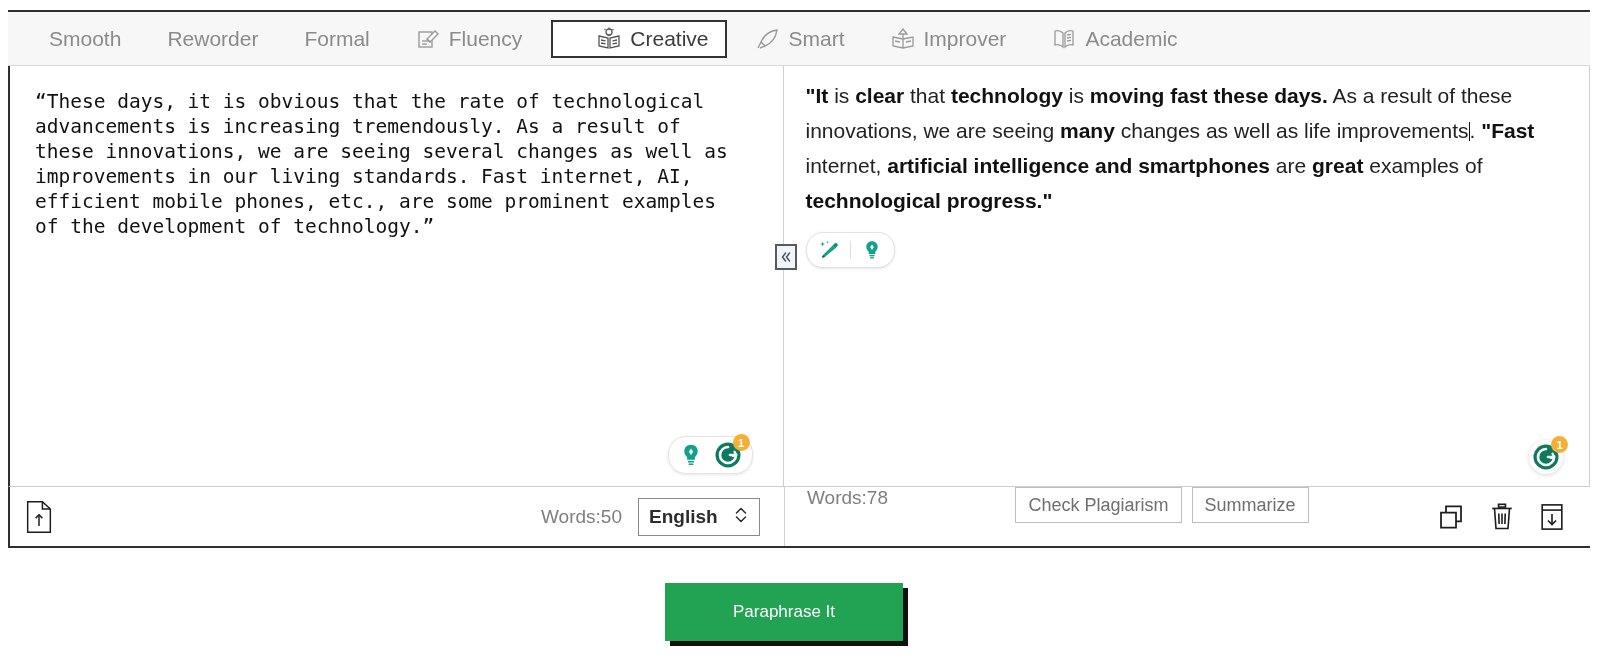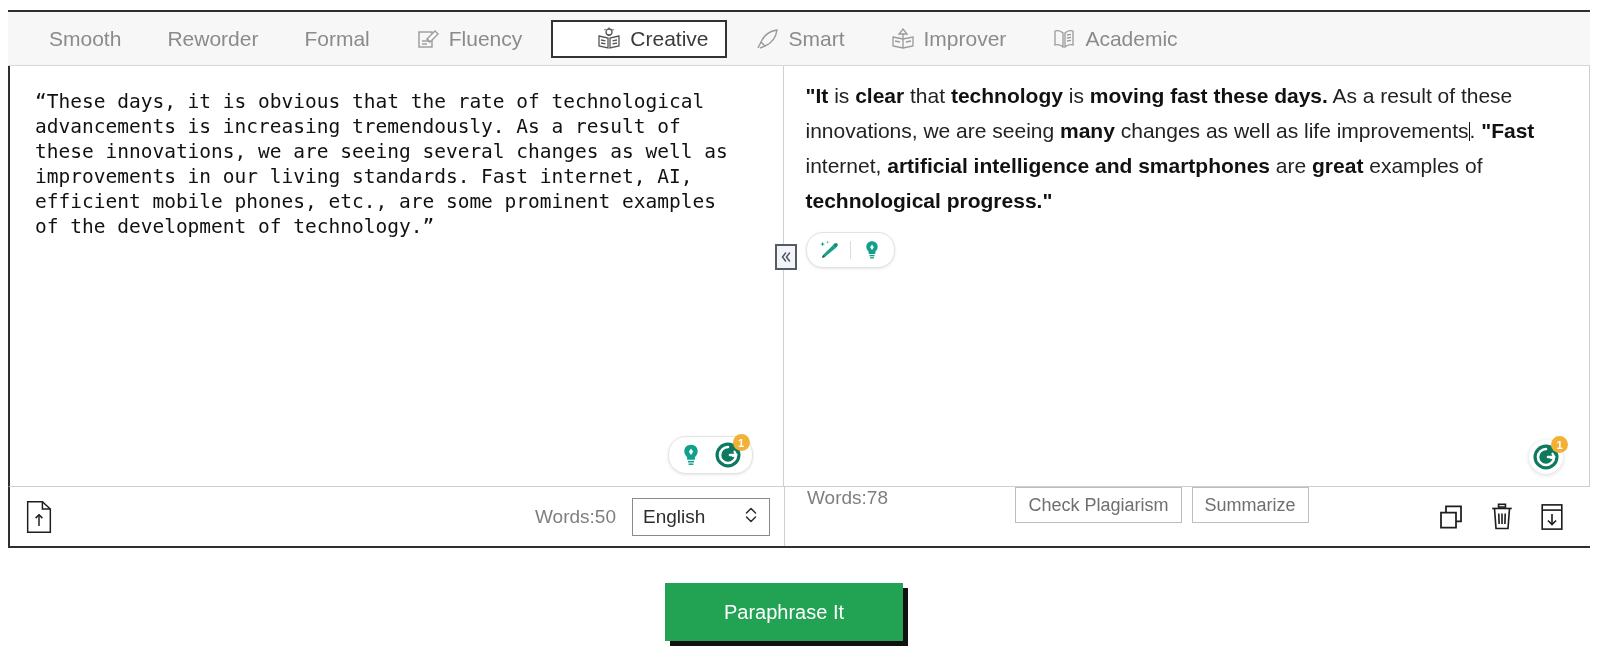--- a/index.html
+++ b/index.html
@@ -240,21 +240,21 @@
     border-bottom: 2px solid #2f2f2f;
     background: #ffffff;
     display: flex;
   }
   .footer-left {
     width: 775px;
     box-sizing: border-box;
     border-right: 1px solid #cfcfcf;
     display: flex;
     align-items: center;
-    padding: 0 14px 0 14px;
+    padding: 0 24px 0 14px;
   }
   .footer-right {
     flex: 1 1 auto;
     box-sizing: border-box;
     display: flex;
     padding: 0 24px 0 22px;
   }
 
   .icon-btn {
     display: inline-flex;
@@ -266,28 +266,29 @@
   .words {
     color: #7f7f7f;
     font-size: 19px;
     white-space: nowrap;
   }
 
   .lang-select {
     display: flex;
     align-items: center;
     justify-content: space-between;
-    width: 138px;
+    width: 122px;
     height: 38px;
     box-sizing: border-box;
     border: 1px solid #8a8a8a;
     background: #ffffff;
     padding: 0 10px;
     margin-left: 16px;
     cursor: pointer;
+    font-weight: bold;
   }
   .lang-select .lang-label {
     font-size: 19px;
     color: #2d2d2d;
   }
 
   .ghost-btn {
     height: 36px;
     box-sizing: border-box;
     border: 1px solid #bdbdbd;
@@ -314,21 +315,21 @@
     display: flex;
     justify-content: center;
   }
   .cta {
     position: relative;
     left: -16px;
     width: 238px;
     height: 58px;
     background: #22a353;
     color: #ffffff;
-    font-size: 20px;
+    font-size: 17px;
     font-family: "Liberation Sans", sans-serif;
     border: none;
     box-shadow: 5px 5px 0 #111111;
     cursor: pointer;
     display: flex;
     align-items: center;
     justify-content: center;
   }
 </style>
 </head>

